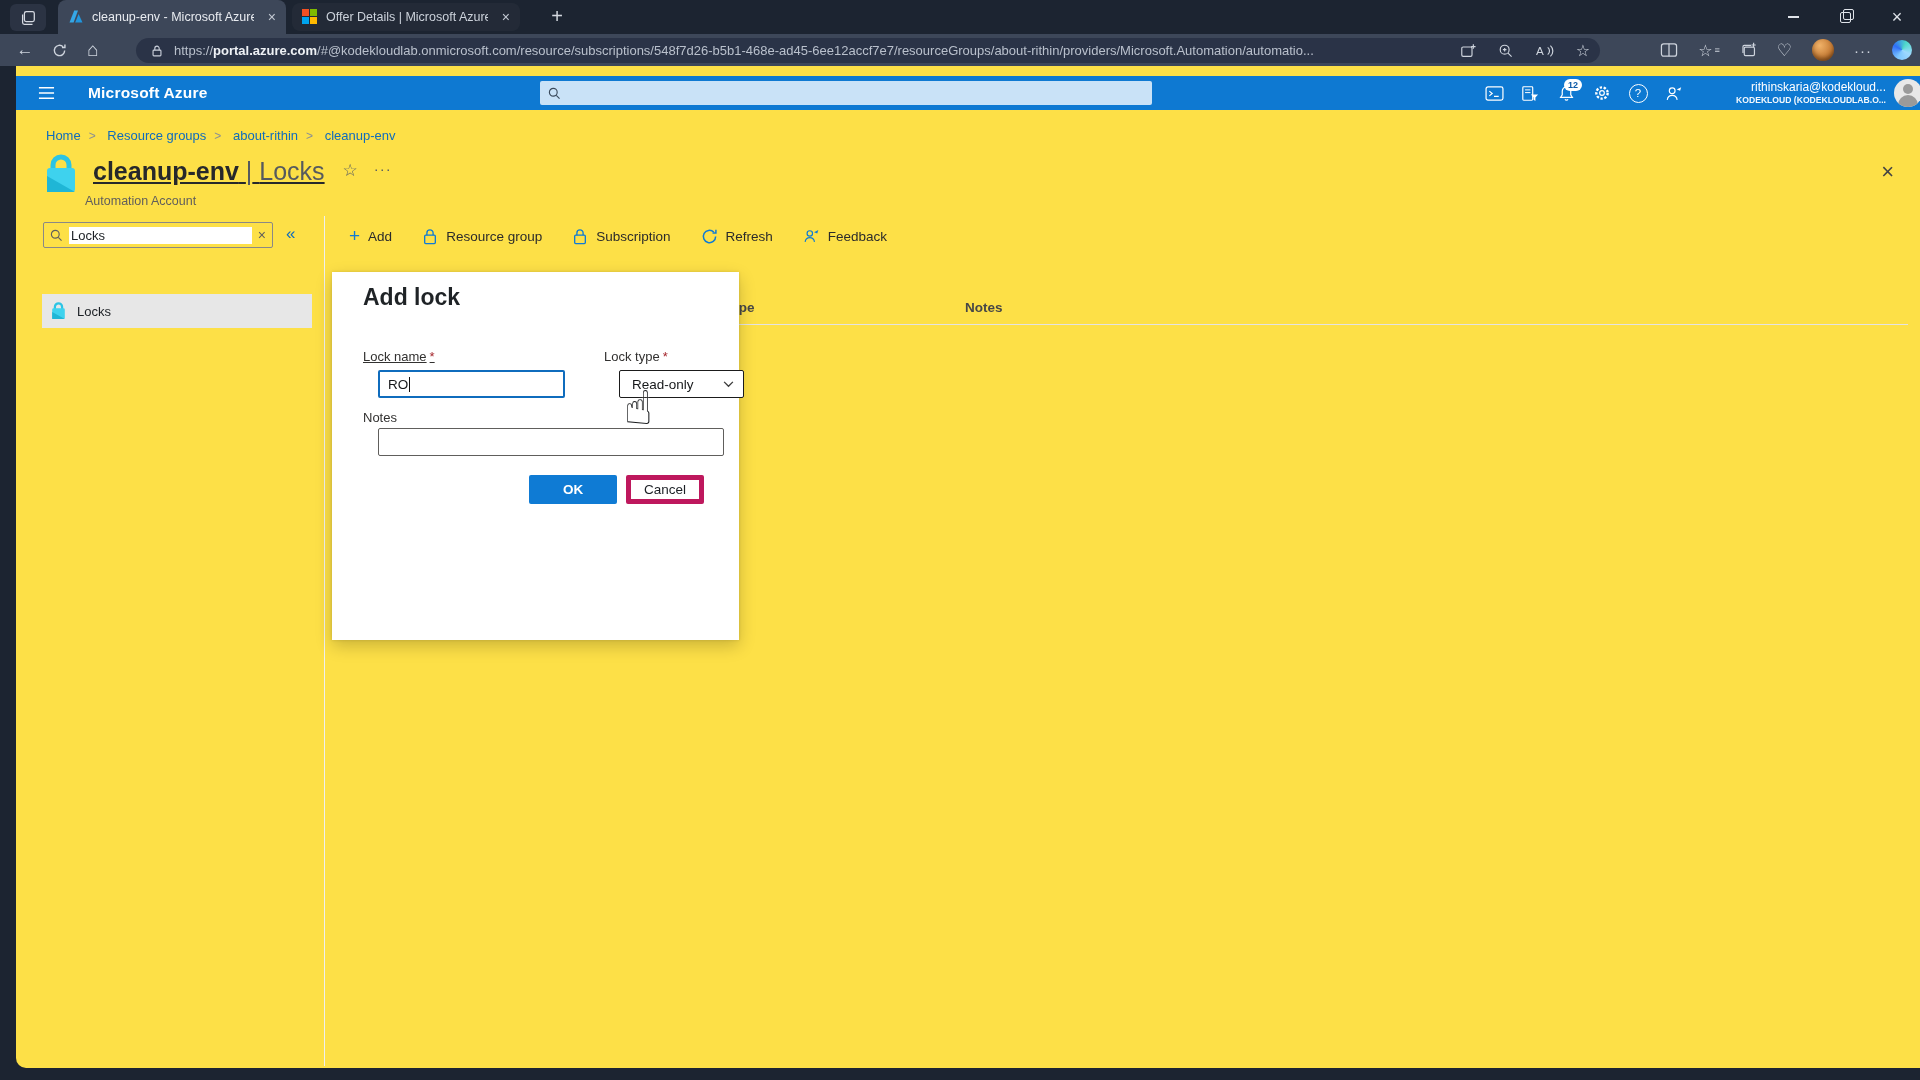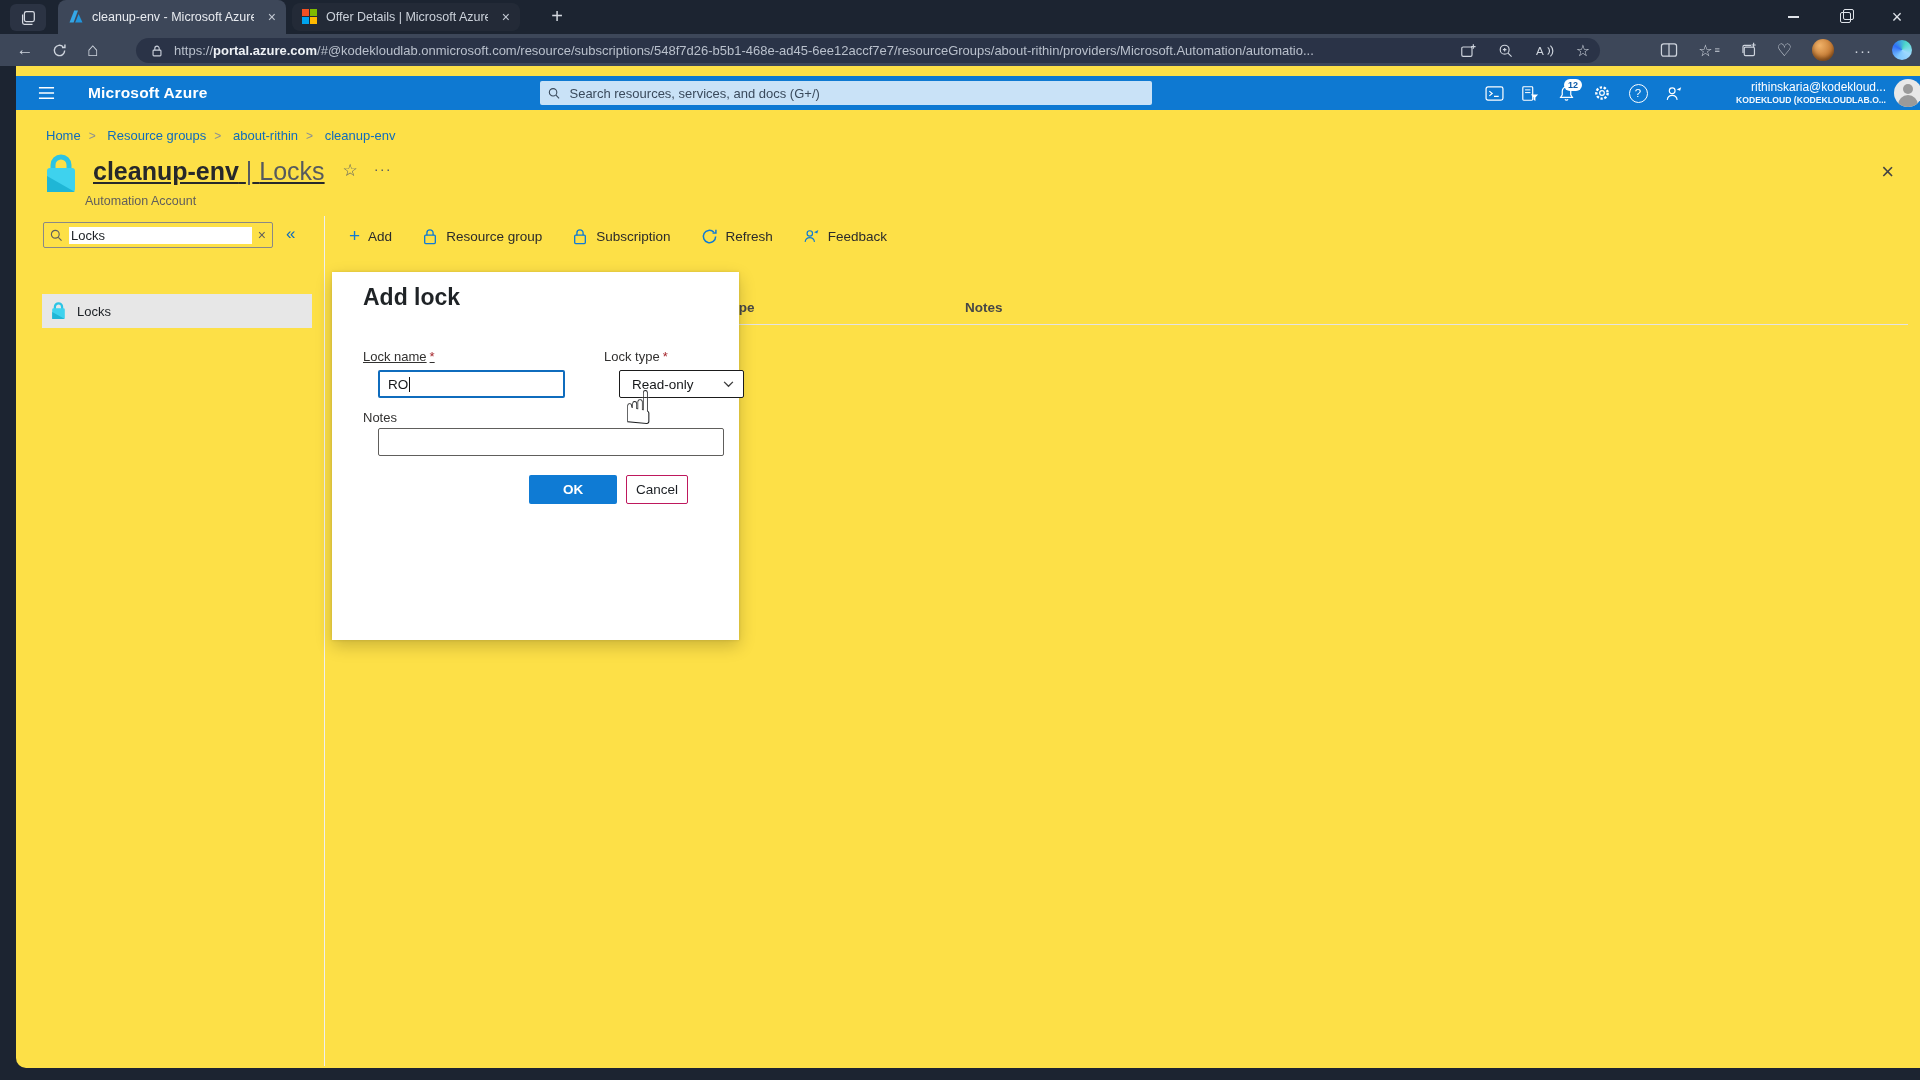--- a/index.html
+++ b/index.html
@@ -78,21 +78,21 @@
   .dlg-label{position:absolute;font-size:13px;color:#323130;}
   .req{color:#a4262c;margin-left:3px;}
   .dlg-input{position:absolute;height:28px;box-sizing:border-box;font-size:13.5px;color:#16181a;display:flex;align-items:center;padding:0 8px;background:#fff;margin-left:15px;}
   .lockname{top:98px;left:31px;width:187px;border:2px solid #0f6cbd;border-radius:2px;}
   .caret{display:inline-block;width:1px;height:15px;background:#111;margin-left:1px;}
   .locktype{top:98px;left:272px;width:125px;border:1px solid #1b1b1b;border-radius:2px;justify-content:space-between;padding:0 9px 0 12px;}
   .notesinput{top:156px;left:31px;width:346px;border:1px solid #605e5c;border-radius:2px;}
   .notesinput input{border:none;outline:none;width:100%;font-family:inherit;font-size:13.5px;}
   .dlg-btn{position:absolute;top:203px;height:29px;box-sizing:border-box;font-size:13.5px;display:flex;align-items:center;justify-content:center;border-radius:2px;}
   .okbtn{left:197px;width:88px;background:#0f7bd4;color:#fff;font-weight:600;}
-  .cancelbtn{left:294px;width:62px;background:#fff;color:#1b1f24;border:1px solid #be185d;}
+  .cancelbtn{left:294px;width:78px;background:#fff;color:#1b1f24;border:5px solid #be185d;}
   .hand{position:absolute;top:108px;left:292px;font-size:47px;color:#17191b;z-index:8;text-shadow:0 0 2px #fff;}
   svg{display:block;}
 </style>
 </head>
 <body>
 
 <div class="screen">
 
   <div class="tabstrip">
     <div class="ws-btn">
@@ -196,21 +196,20 @@
           <path d="M1 1.5h16M1 7h16M1 12.5h16" stroke="#fff" stroke-width="1.6"></path>
         </svg>
       </span>
       <span class="azbrand" style="margin-left:24px;">Microsoft Azure</span>
 
       <div class="azsearch">
         <svg width="13" height="13" viewBox="0 0 16 16">
           <circle cx="6.5" cy="6.5" r="4.8" fill="none" stroke="#3a4a5c" stroke-width="1.4"></circle>
           <path d="M10.2 10.2l4 4" stroke="#3a4a5c" stroke-width="1.4"></path>
         </svg>
-        <input placeholder="Search resources, services, and docs (G+/)" style="">
       </div>
 
       <div style="position:absolute;right:240px;display:flex;align-items:center;">
         <span class="az-ic">
           <svg width="19" height="15" viewBox="0 0 20 16">
             <rect x="1" y="1" width="18" height="14" rx="2" fill="none" stroke="#fff" stroke-width="1.3"></rect>
             <path d="M4.5 5.5l3 2.5-3 2.5M9.5 11h5" fill="none" stroke="#fff" stroke-width="1.3"></path>
           </svg>
         </span>
         <span class="az-ic">

